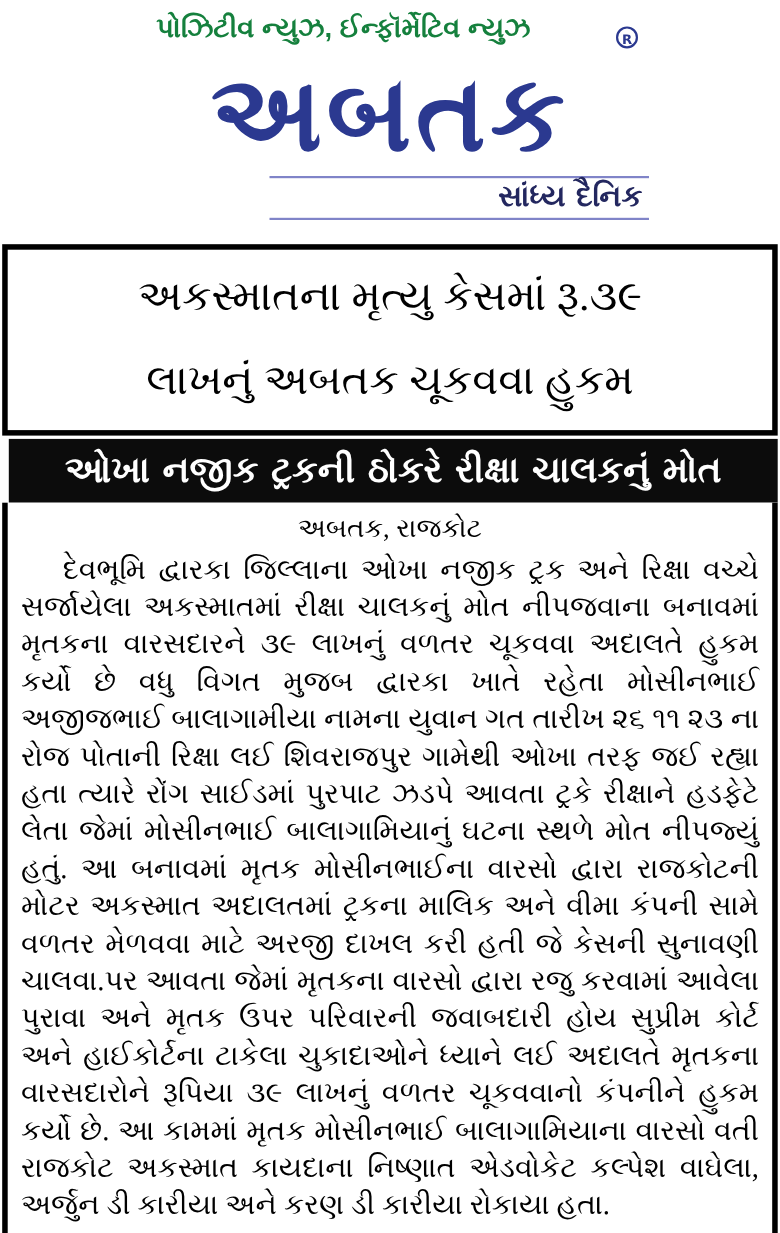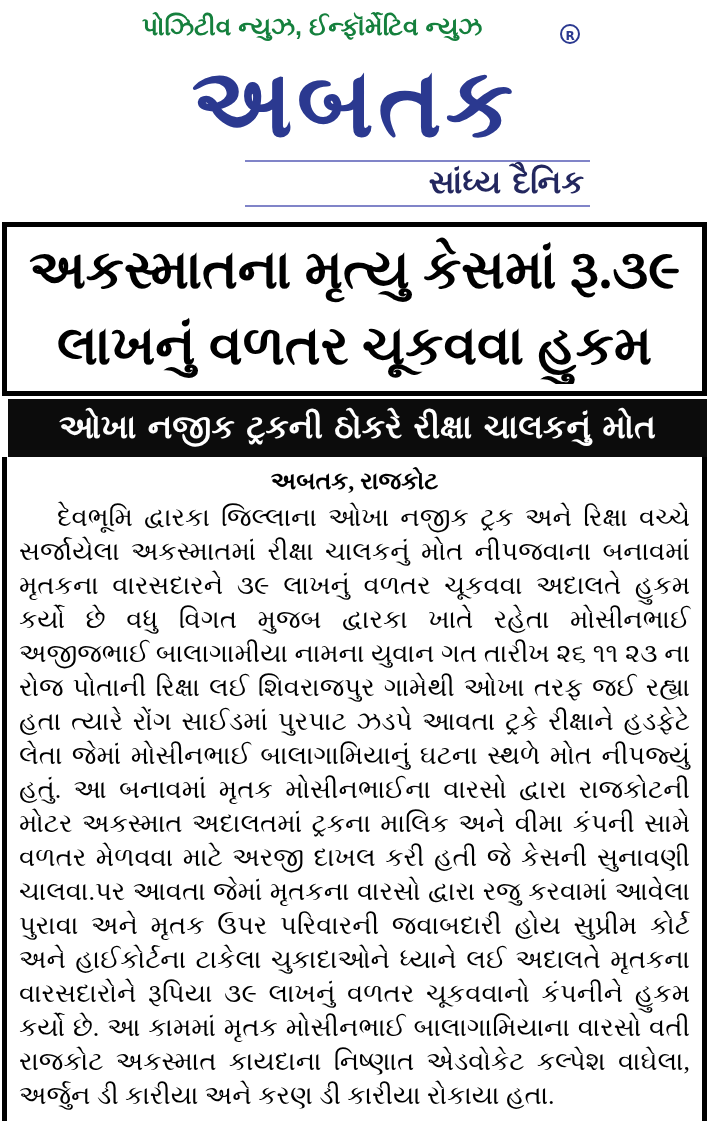--- a/index.html
+++ b/index.html
@@ -73,36 +73,36 @@
     width: 345px;
     border-top: 2px solid #8084c8;
     border-bottom: 2px solid #8084c8;
     padding: 1px 6px 4px 6px;
     box-sizing: border-box;
     text-align: right;
   }
   .edition-type {
     font-family: "DejaVu Sans", sans-serif;
     font-weight: bold;
-    font-size: 32px;
+    font-size: 27px;
     color: #23275f;
     white-space: nowrap;
   }
 
   
   .headline-box {
     margin: 10px 2px 0 2px;
     border: 5px solid #000;
     padding: 5px 4px 7px 4px;
     text-align: center;
     background: #fff;
   }
   .headline-line {
-    font-weight: bold;
-    font-size: 54px;
+    font-weight: normal;
+    font-size: 38px;
     line-height: 76px;
     white-space: nowrap;
     overflow: hidden;
     text-align: center;
   }
 
   
   .subhead-bar {
     margin: 3px 2px 0 8px;
     background: #0c0c0c;
@@ -124,21 +124,21 @@
     margin: 0 2px;
     border-left: 5px solid #000;
     border-right: 5px solid #000;
     padding: 8px 12px 14px 12px;
     min-height: 540px;
     box-sizing: border-box;
     background: #fff;
   }
   .byline {
     text-align: center;
-    font-weight: bold;
+    font-weight: normal;
     font-size: 24px;
     line-height: 32px;
     margin-bottom: 4px;
   }
   .body-paragraph {
     font-size: 26px;
     line-height: 34px;
     text-align: justify;
     text-indent: 38px;
     margin: 0;
@@ -155,21 +155,21 @@
       <span class="logo-text">અબતક</span>
     </div>
     <div class="reg-mark">R</div>
     <div class="edition-type-block">
       <span class="edition-type">સાંધ્ય દૈનિક</span>
     </div>
   </div>
 
   <div class="headline-box">
     <div class="headline-line">અકસ્માતના મૃત્યુ કેસમાં રૂ.૩૯</div>
-    <div class="headline-line">લાખનું વળતર ચૂકવવા હુકમ</div>
+    <div class="headline-line">લાખનું અબતક ચૂકવવા હુકમ</div>
   </div>
 
   <div class="subhead-bar">
     <div class="subhead-line">ઓખા નજીક ટ્રકની ઠોકરે રીક્ષા ચાલકનું મોત</div>
   </div>
 
   <div class="body-box">
     <div class="byline">અબતક, રાજકોટ</div>
     <p class="body-paragraph">દેવભૂમિ દ્વારકા જિલ્લાના ઓખા નજીક ટ્રક અને રિક્ષા વચ્ચે સર્જાયેલા અકસ્માતમાં રીક્ષા ચાલકનું મોત નીપજવાના બનાવમાં મૃતકના વારસદારને ૩૯ લાખનું વળતર ચૂકવવા અદાલતે હુકમ કર્યો છે વધુ વિગત મુજબ દ્વારકા ખાતે રહેતા મોસીનભાઈ અજીજભાઈ બાલાગામીયા નામના યુવાન ગત તારીખ ૨૬ ૧૧ ૨૩ ના રોજ પોતાની રિક્ષા લઈ શિવરાજપુર ગામેથી ઓખા તરફ જઈ રહ્યા હતા ત્યારે રોંગ સાઈડમાં પુરપાટ ઝડપે આવતા ટ્રકે રીક્ષાને હડફેટે લેતા જેમાં મોસીનભાઈ બાલાગામિયાનું ઘટના સ્થળે મોત નીપજ્યું હતું. આ બનાવમાં મૃતક મોસીનભાઈના વારસો દ્વારા રાજકોટની મોટર અકસ્માત અદાલતમાં ટ્રકના માલિક અને વીમા કંપની સામે વળતર મેળવવા માટે અરજી દાખલ કરી હતી જે કેસની સુનાવણી ચાલવા.પર આવતા જેમાં મૃતકના વારસો દ્વારા રજુ કરવામાં આવેલા પુરાવા અને મૃતક ઉપર પરિવારની જવાબદારી હોય સુપ્રીમ કોર્ટ અને હાઈકોર્ટના ટાકેલા ચુકાદાઓને ધ્યાને લઈ અદાલતે મૃતકના વારસદારોને રૂપિયા ૩૯ લાખનું વળતર ચૂકવવાનો કંપનીને હુકમ કર્યો છે. આ કામમાં મૃતક મોસીનભાઈ બાલાગામિયાના વારસો વતી રાજકોટ અકસ્માત કાયદાના નિષ્ણાત એડવોકેટ કલ્પેશ વાઘેલા, અર્જુન ડી કારીયા અને કરણ ડી કારીયા રોકાયા હતા.</p>
   </div>

